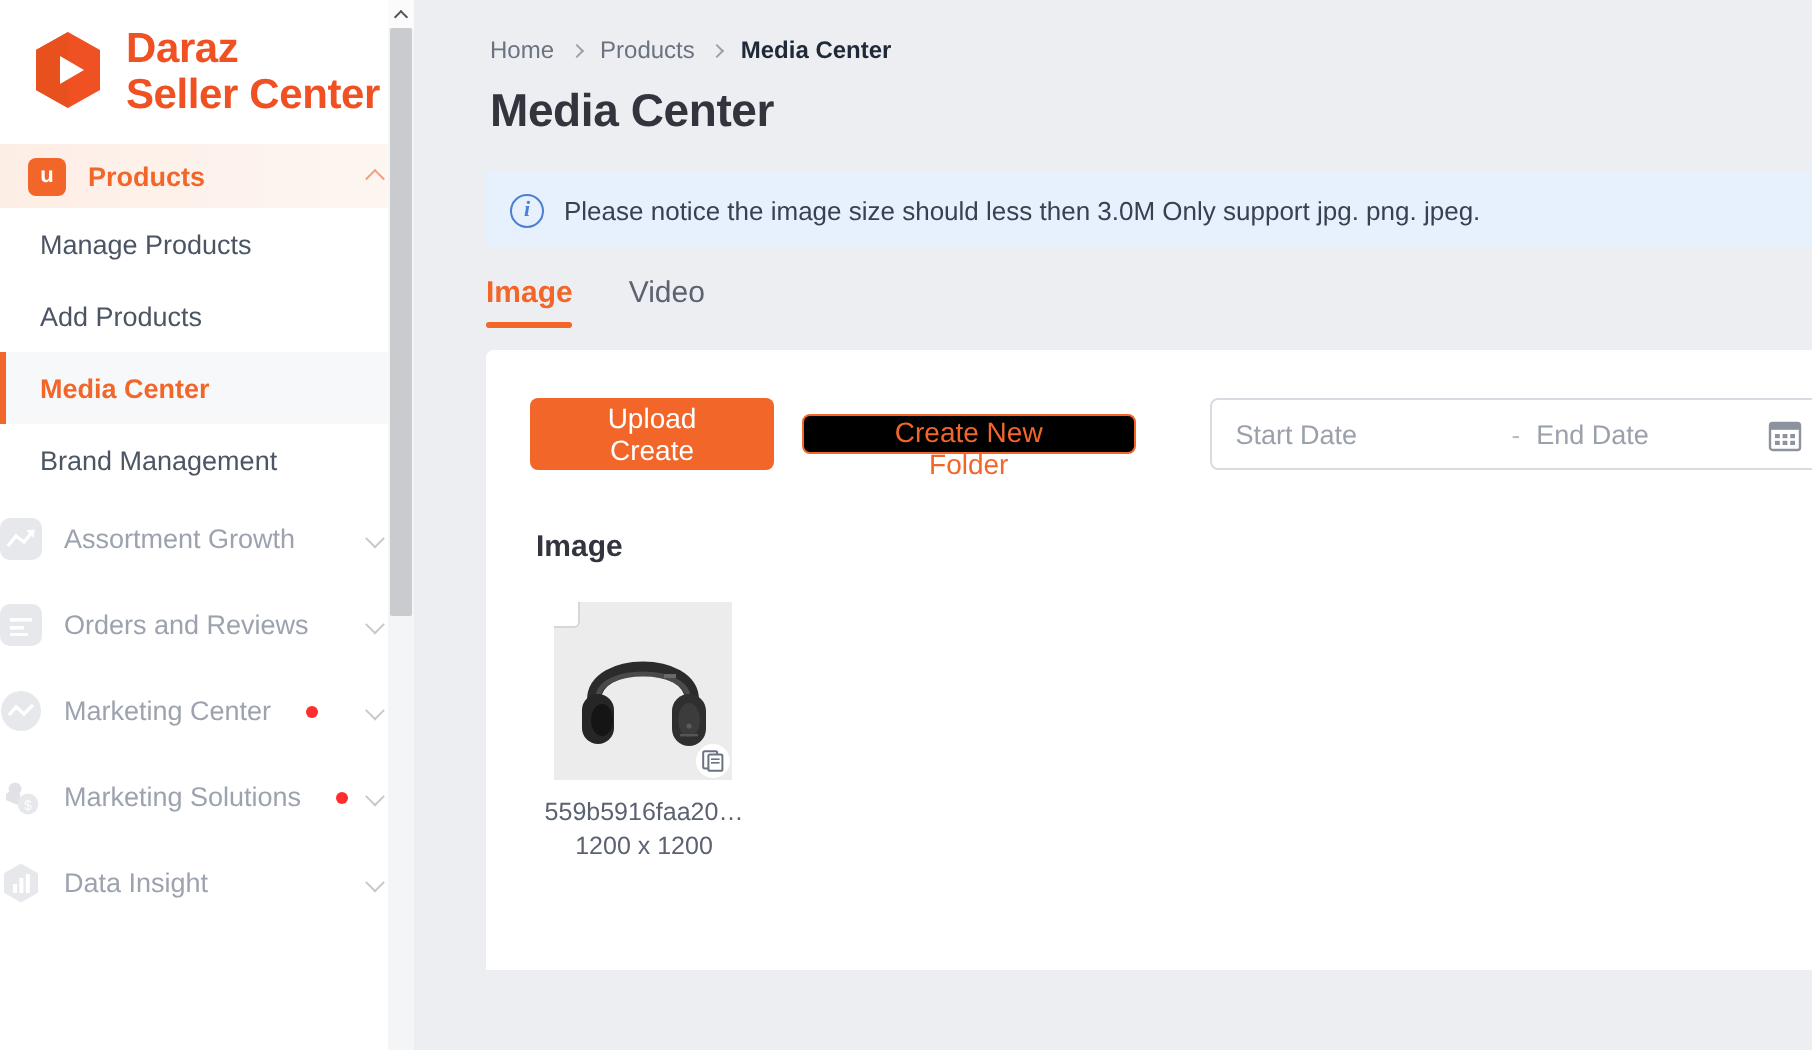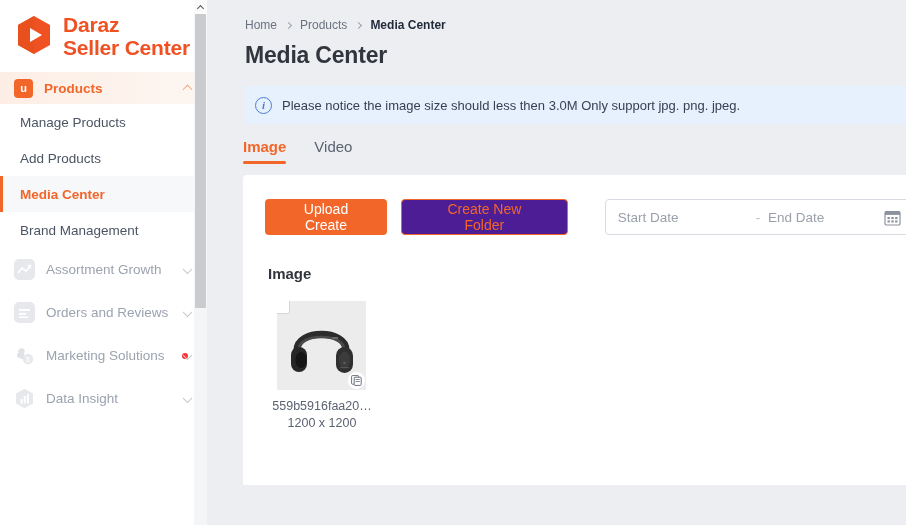--- a/index.html
+++ b/index.html
@@ -70,21 +70,21 @@
     background: #f7f8fa;
     color: #f2662a; font-weight: bold;
   }
   .subitem.active::before {
     content: ""; position: absolute; left: 0; top: 0; bottom: 0;
     width: 3px; background: #f2662a;
   }
 
   .navitem {
     height: 43px; display: flex; align-items: center;
-    padding-left: 14px; gap: 11px;
+    gap: 11px;
     font-size: 13.5px; color: #9ca3af;
     position: relative;
   }
   .gico {
     width: 21px; height: 21px; flex: 0 0 21px;
     display:flex; align-items:center; justify-content:center;
   }
   .dot-red {
     width: 6px; height: 6px; border-radius: 50%;
     background: #ff2e2e; display: inline-block; margin-left: 6px;
@@ -172,22 +172,22 @@
     padding: 24px 0 0 22px;
     position: relative;
   }
   .toolbar { display: flex; align-items: center; gap: 14px; }
   .btn-primary {
     background: #f2662a; color: #fff; border: none;
     border-radius: 4px; height: 36px; padding: 0 20px;
     font-size: 14px; font-family: inherit; cursor: pointer;
   }
   .btn-outline {
-    background: #4c1d95; color: #f2662a; border: 1px solid #f2662a;
-    border-radius: 4px; height: 36px; padding: 0 29px;
+    background: #000000; color: #f2662a; border: 1px solid #f2662a;
+    border-radius: 4px; height: 20px; padding: 0 29px;
     font-size: 14px; font-family: inherit; cursor: pointer;
   }
   .daterange {
     margin-left: 23px;
     width: 337px; height: 36px;
     border: 1px solid #d8dce2; border-radius: 4px;
     background: #fff;
     display: flex; align-items: center;
     padding: 0 10px 0 12px;
     position: relative;
@@ -291,20 +291,31 @@
             <rect width="21" height="21" rx="5" fill="#e6e8ec"></rect>
             <rect x="5" y="7" width="11" height="1.8" fill="#fff"></rect>
             <rect x="5" y="11" width="7" height="1.8" fill="#fff"></rect>
             <rect x="5" y="14.5" width="9" height="1.5" fill="#fff"></rect>
           </svg>
         </span>
         <span>Orders and Reviews</span>
         <span class="chev"></span>
       </div>
 
+      <div class="navitem">
+        <span class="gico">
+          <svg width="21" height="21" viewBox="0 0 21 21">
+            <circle cx="10.5" cy="10.5" r="10" fill="#e6e8ec"></circle>
+            <polyline points="4.5,12.5 8,8.5 12,12 16.5,7.5" fill="none" stroke="#fff" stroke-width="1.7"></polyline>
+          </svg>
+        </span>
+        <span>Marketing Center</span>
+        <span class="dot-red"></span>
+        <span class="chev"></span>
+      </div>
 
       <div class="navitem">
         <span class="gico">
           <svg width="21" height="21" viewBox="0 0 21 21">
             <path d="M3 9 L10 4 L10 15 L3 12 Z" fill="#e0e2e7"></path>
             <circle cx="7.5" cy="6.5" r="3.2" fill="#e0e2e7"></circle>
             <circle cx="14" cy="14" r="5.2" fill="#e6e8ec"></circle>
             <text x="14" y="17" font-size="7" fill="#fff" text-anchor="middle" font-family="Liberation Sans">$</text>
           </svg>
         </span>

